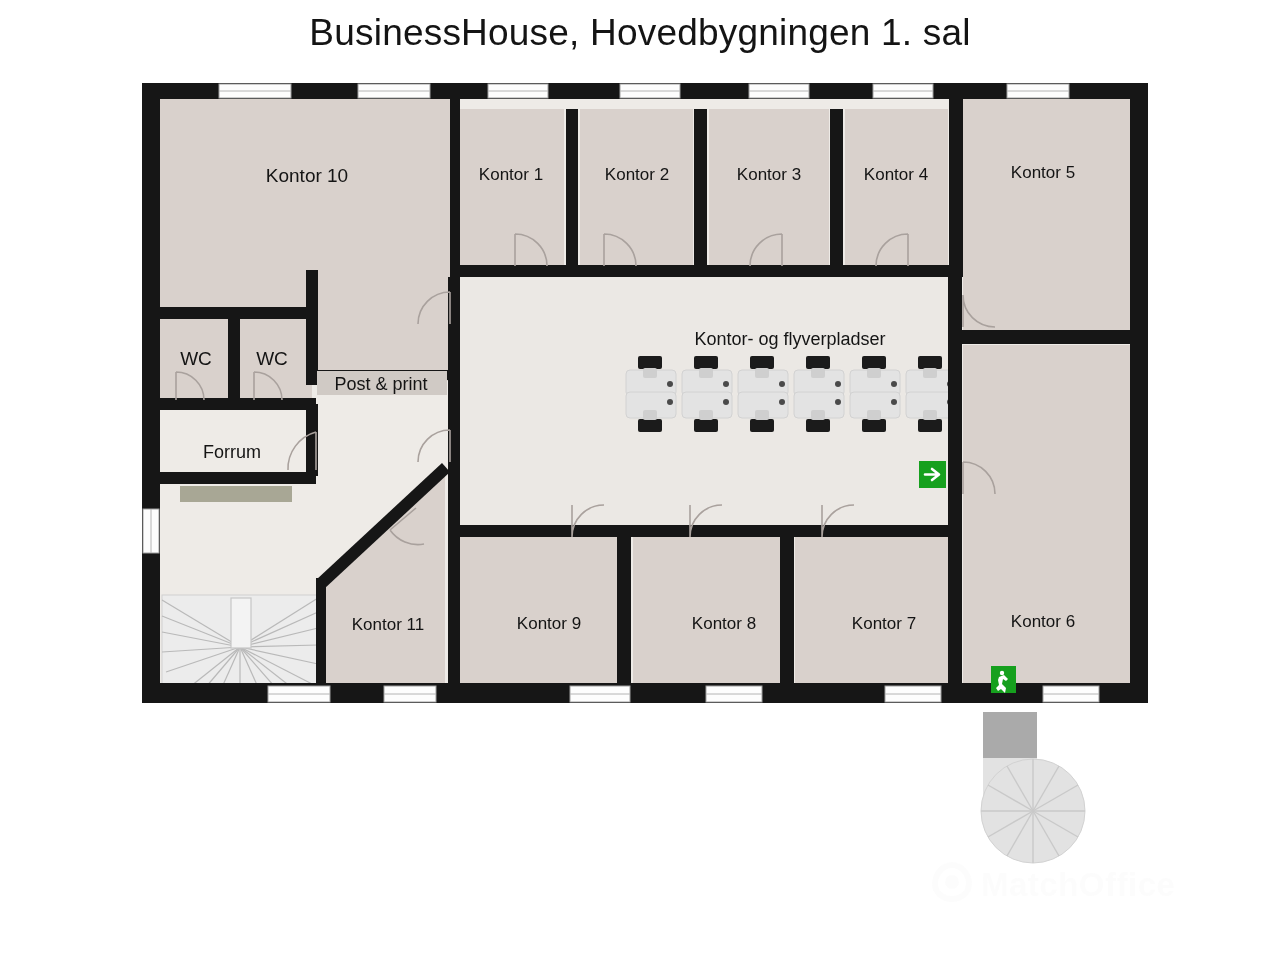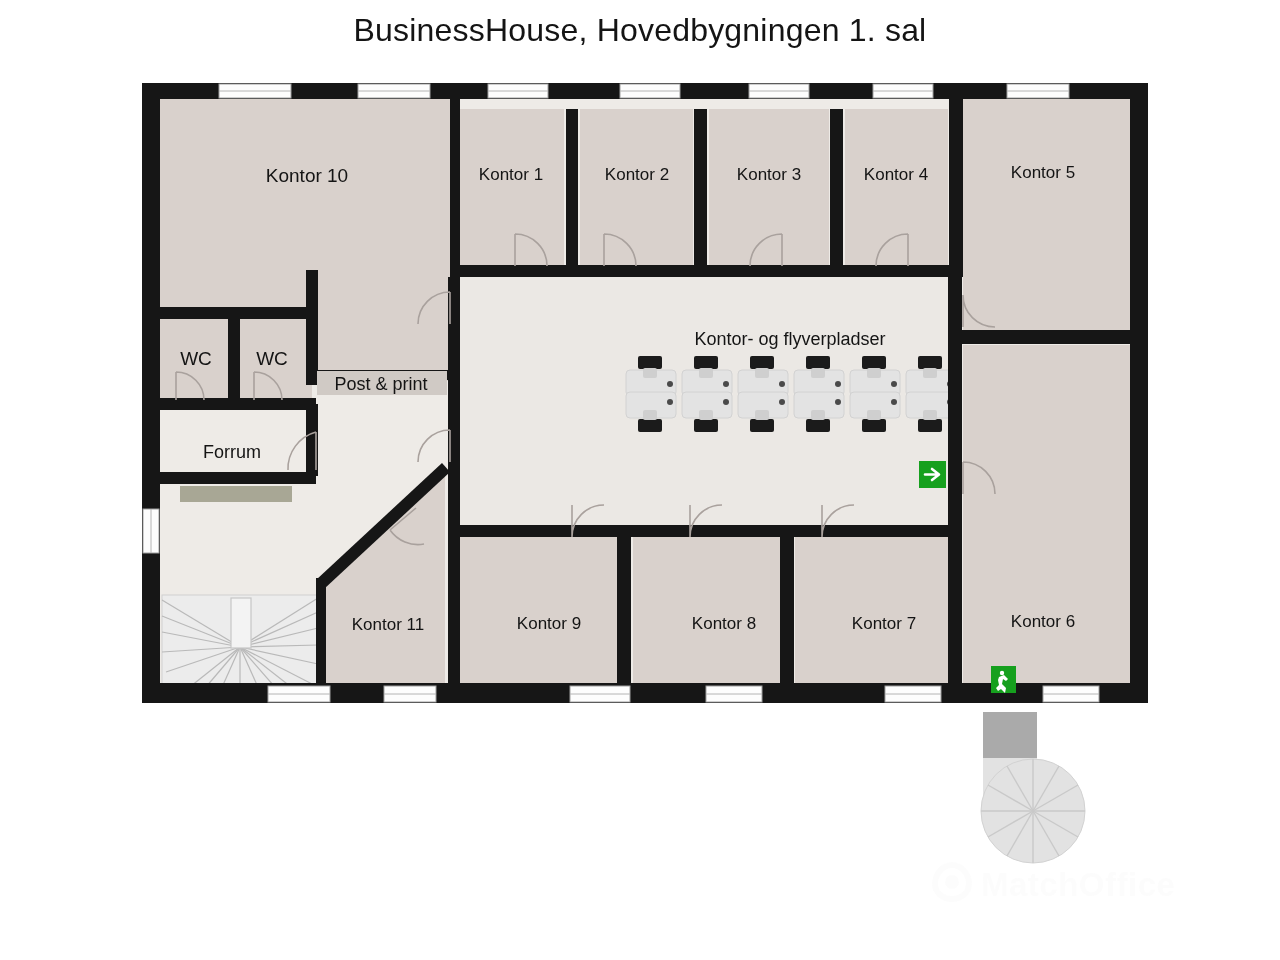--- a/index.html
+++ b/index.html
@@ -4,21 +4,21 @@
 <title>BusinessHouse floor plan</title>
 <style>
   html,body{margin:0;padding:0;background:#ffffff;}
   body{
     width:1280px;height:960px;overflow:hidden;
     font-family:"Liberation Sans","DejaVu Sans",sans-serif;
     position:relative;
   }
   #plan-title{
     position:absolute;left:0;top:12px;width:1280px;
-    text-align:center;font-size:32px;color:#141414;
+    text-align:center;font-size:37px;color:#141414;
     letter-spacing:.2px;font-weight:400;
   }
   #floorplan{
     position:absolute;left:0;top:0;width:1280px;height:960px;
   }
   .wm{
     position:absolute;left:932px;top:862px;
     display:flex;align-items:center;gap:9px;
     opacity:.55;pointer-events:none;
   }

